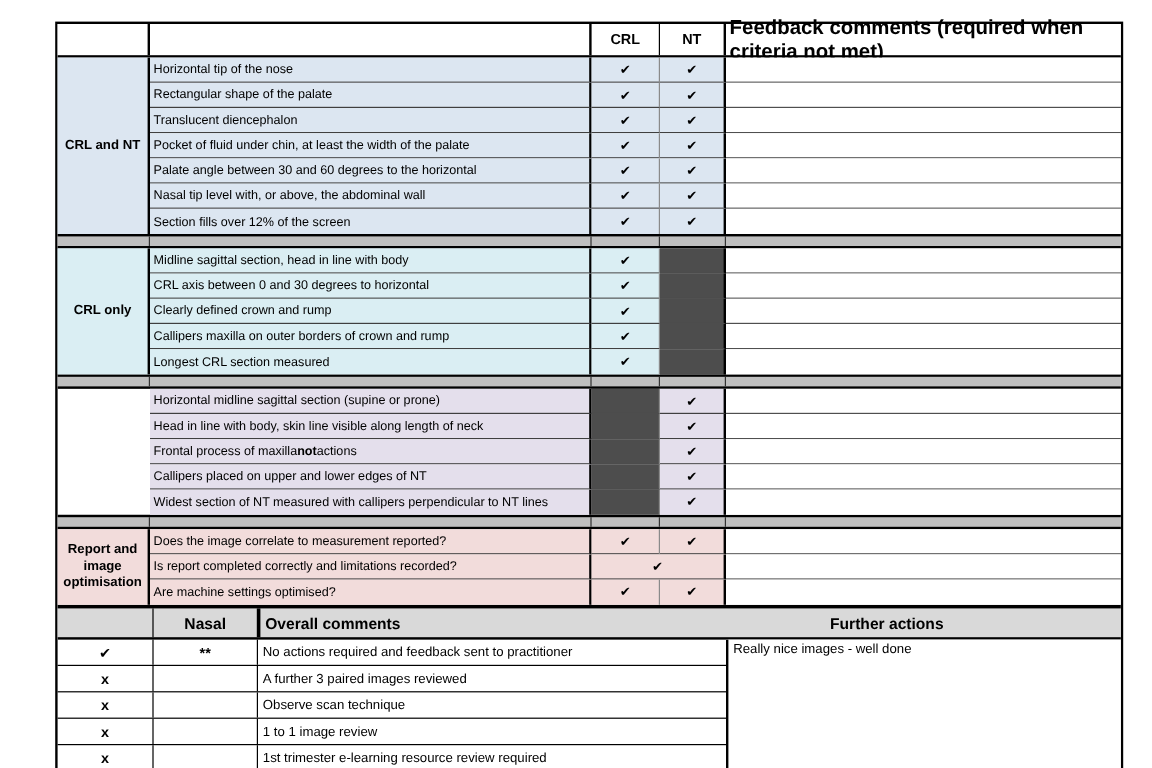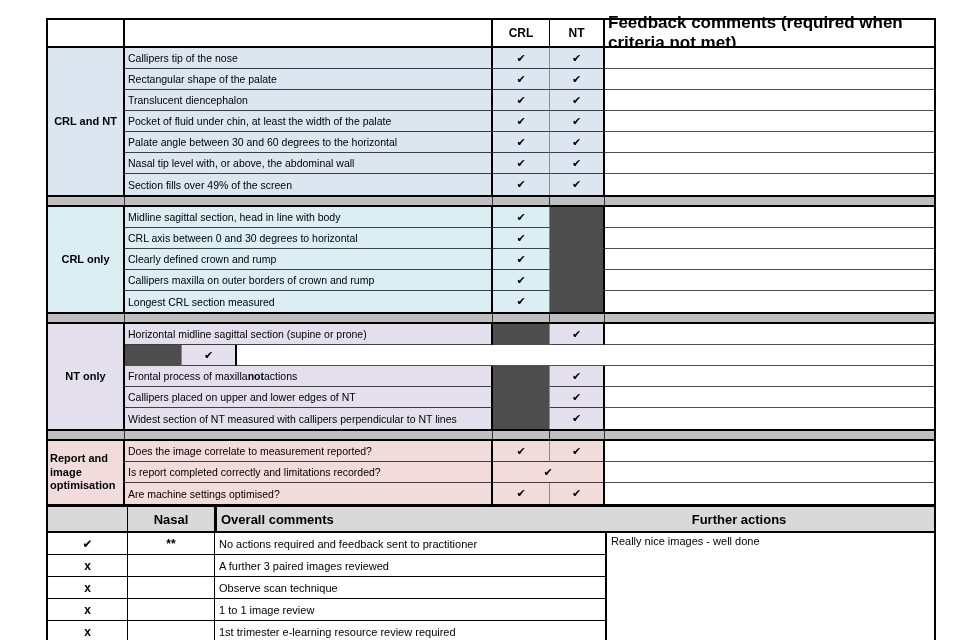--- a/index.html
+++ b/index.html
@@ -15,21 +15,21 @@
   .header-row .cell{border-bottom:none;font-weight:bold;}
   .hcat{width:77px;border-right:2px solid #000;}
   .hcrit{width:368px;border-right:2px solid #000;}
   .hcrl{width:57px;justify-content:center;font-size:12px;border-right:1px solid #000;}
   .hnt{width:55px;justify-content:center;font-size:12px;border-right:2px solid #000;}
   .hfeedback{flex:1;font-size:17px;padding:0 3px;}
   
   .section{position:relative;padding-left:77px;}
   .catcell{position:absolute;left:0;top:0;bottom:0;width:77px;box-sizing:border-box;
         border-right:2px solid #000;display:flex;align-items:center;justify-content:center;
-        font-weight:bold;font-size:11px;line-height:1.25;padding:0 2px;}
+        text-align:center;font-weight:bold;font-size:11px;line-height:1.25;padding:0 2px;}
   .criteria{width:368px;font-size:10.5px;padding:0 3px;white-space:nowrap;overflow:hidden;
         border-right:2px solid #000;}
   .check{width:57px;justify-content:center;font-weight:bold;font-size:11px;border-right:1px solid #8a8a8a;}
   .check.ntcol{width:55px;border-right:2px solid #000;}
   .check.merged{width:112px;border-right:2px solid #000;}
   .feedback{flex:1;background:#fff;border-right:none;border-bottom:1px solid #4f4f4f;}
   .section .row:last-child .feedback{border-bottom:none;}
   .s0 .criteria,.s0 .check{background:var(--crl-nt-bg,#dce6f1);}
   .s0 .catcell{background:var(--crl-nt-bg,#dce6f1);}
   .s1 .criteria,.s1 .check{background:var(--crl-only-bg,#daeef3);}
@@ -78,21 +78,21 @@
       <div class="cell hcat"></div>
       <div class="cell hcrit"></div>
       <div class="cell hcrl">CRL</div>
       <div class="cell hnt">NT</div>
       <div class="cell hfeedback">Feedback comments (required when criteria not met)</div>
     </div>
 
     <div class="section s0">
       <div class="catcell">CRL and NT</div>
       <div class="row">
-        <div class="cell criteria">Callipers tip of the nose</div>
+        <div class="cell criteria">Horizontal tip of the nose</div>
         <div class="cell check">✔</div>
         <div class="cell check ntcol">✔</div>
         <div class="cell feedback"></div>
       </div>
       <div class="row">
         <div class="cell criteria">Rectangular shape of the palate</div>
         <div class="cell check">✔</div>
         <div class="cell check ntcol">✔</div>
         <div class="cell feedback"></div>
       </div>
@@ -114,21 +114,21 @@
         <div class="cell check ntcol">✔</div>
         <div class="cell feedback"></div>
       </div>
       <div class="row">
         <div class="cell criteria">Nasal tip level with, or above, the abdominal wall</div>
         <div class="cell check">✔</div>
         <div class="cell check ntcol">✔</div>
         <div class="cell feedback"></div>
       </div>
       <div class="row">
-        <div class="cell criteria">Section fills over 49% of the screen</div>
+        <div class="cell criteria">Section fills over 12% of the screen</div>
         <div class="cell check">✔</div>
         <div class="cell check ntcol">✔</div>
         <div class="cell feedback"></div>
       </div>
     </div>
 
     <div class="sep">
       <div class="d1"></div>
         <div class="d2"></div>
         <div class="d3"></div>
@@ -172,28 +172,28 @@
 
     <div class="sep">
       <div class="d1"></div>
         <div class="d2"></div>
         <div class="d3"></div>
         <div class="d4"></div>
         <div class="d5"></div>
     </div>
 
     <div class="section s2">
-      <div class="catcell">NT only</div>
       <div class="row">
         <div class="cell criteria">Horizontal midline sagittal section (supine or prone)</div>
         <div class="cell check blocked"></div>
         <div class="cell check ntcol">✔</div>
         <div class="cell feedback"></div>
       </div>
       <div class="row">
+        <div class="cell criteria">Head in line with body, skin line visible along length of neck</div>
         <div class="cell check blocked"></div>
         <div class="cell check ntcol">✔</div>
         <div class="cell feedback"></div>
       </div>
       <div class="row">
         <div class="cell criteria">
             <span>Frontal process of maxilla </span>
             <b>not</b>
             <span> actions</span>
           </div>

